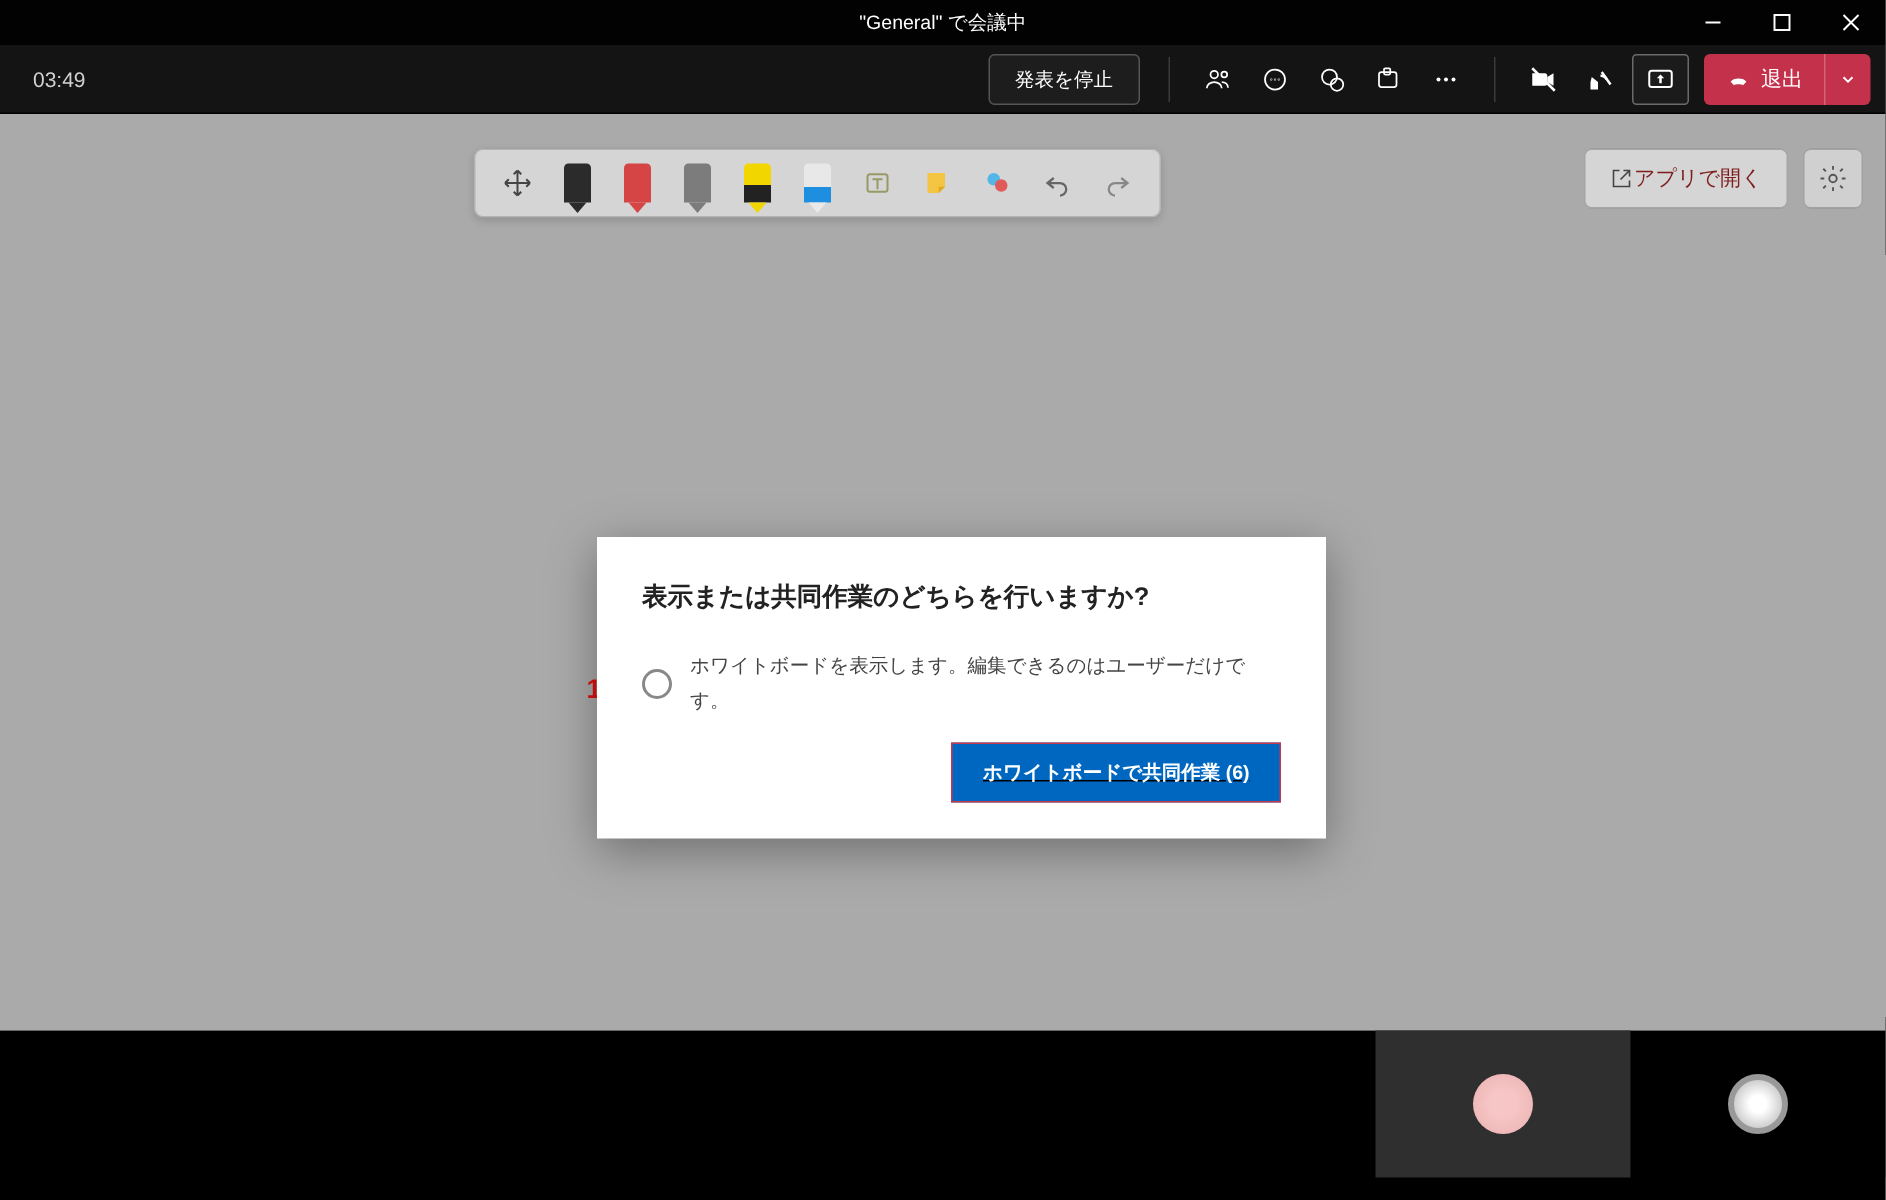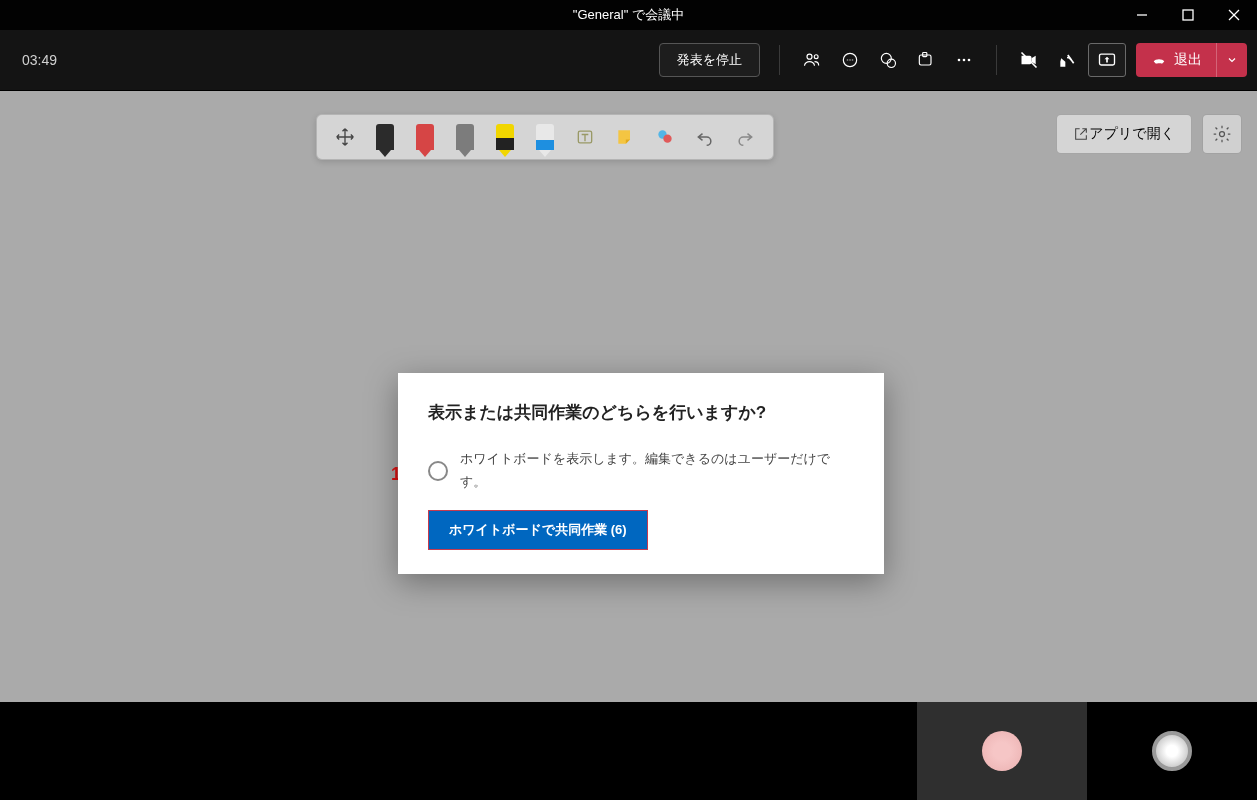--- a/index.html
+++ b/index.html
@@ -15,21 +15,21 @@
     position:absolute; right:0; top:0; height:100%; display:flex;
   }
   .titlebar .win-btn {
     width:46px; height:30px; display:flex; align-items:center;
     justify-content:center; color:#fff; font-size:14px; cursor:default;
   }
   .titlebar .win-btn svg { fill:none; stroke:#fff; stroke-width:1.3; }
 
   
   .meetbar {
-    height:61px; background:#141414; display:flex; align-items:center;
+    height:46px; background:#141414; display:flex; align-items:center;
     color:#fff; font-size:14px; padding:0 10px 0 22px;
     border-bottom:1px solid #000;
   }
   .meetbar .timer { color:#d1d1d1; }
   .meetbar .spacer { flex:1; }
   .mb-btn {
     height:34px; display:flex; align-items:center; justify-content:center;
     border-radius:4px; color:#fff; font-size:13px;
   }
   .mb-stop {
@@ -98,21 +98,21 @@
   .pen.eraser .pen-body{background:linear-gradient(#e8e8e8 60%, #1e8fe0 60%);}
   .pen.eraser .pen-tip{border-top:7px solid #e8e8e8;}
   .wb-smicon svg { width:20px; height:20px; }
 
   .top-right-bar {
     position:absolute; top:23px; right:15px; display:flex; gap:10px; align-items:center;
   }
   .open-app-btn {
     height:40px; padding:0 16px; border:1px solid rgba(0,0,0,.22);
     background:rgba(255,255,255,.5); border-radius:5px; display:flex;
-    align-items:center; gap:0; color:#000000; font-size:14px;
+    align-items:center; gap:0; color:#7f1d1d; font-size:14px;
   }
   .open-app-btn svg { fill:none; stroke:#444; stroke-width:1.6; }
   .settings-btn {
     width:40px; height:40px; border:1px solid rgba(0,0,0,.22);
     background:rgba(255,255,255,.45); border-radius:5px; display:flex;
     align-items:center; justify-content:center;
   }
   .settings-btn svg { fill:none; stroke:#555; stroke-width:1.5; }
 
   
@@ -125,21 +125,21 @@
   .radio {
     width:20px; height:20px; border:2px solid #888; border-radius:50%;
     flex:0 0 20px; position:relative; background:#fff;
   }
   .radio.selected { border-color:#0078d4; }
   .radio.selected::after {
     content:""; position:absolute; inset:3px; border-radius:50%; background:#0078d4;
   }
   .radio-box { border:1.5px solid #dc3545; padding:1px; display:inline-block; }
   .opt-text { color:#444; font-size:13px; line-height:1.75; flex:1; }
-  .modal-actions { display:flex; margin-top:16px; }
+  .modal-actions { display:flex; justify-content:flex-end; margin-top:16px;text-decoration:underline; }
   .primary-btn {
     background:#0067c0; color:#fff; border:1.5px solid #c63a4f;
     padding:10px 20px; font-size:13px; font-weight:700;
   }
 
   
   .ann { position:absolute; color:#d11; font-size:18px; font-weight:700; }
 
   
   .bottomstrip {

